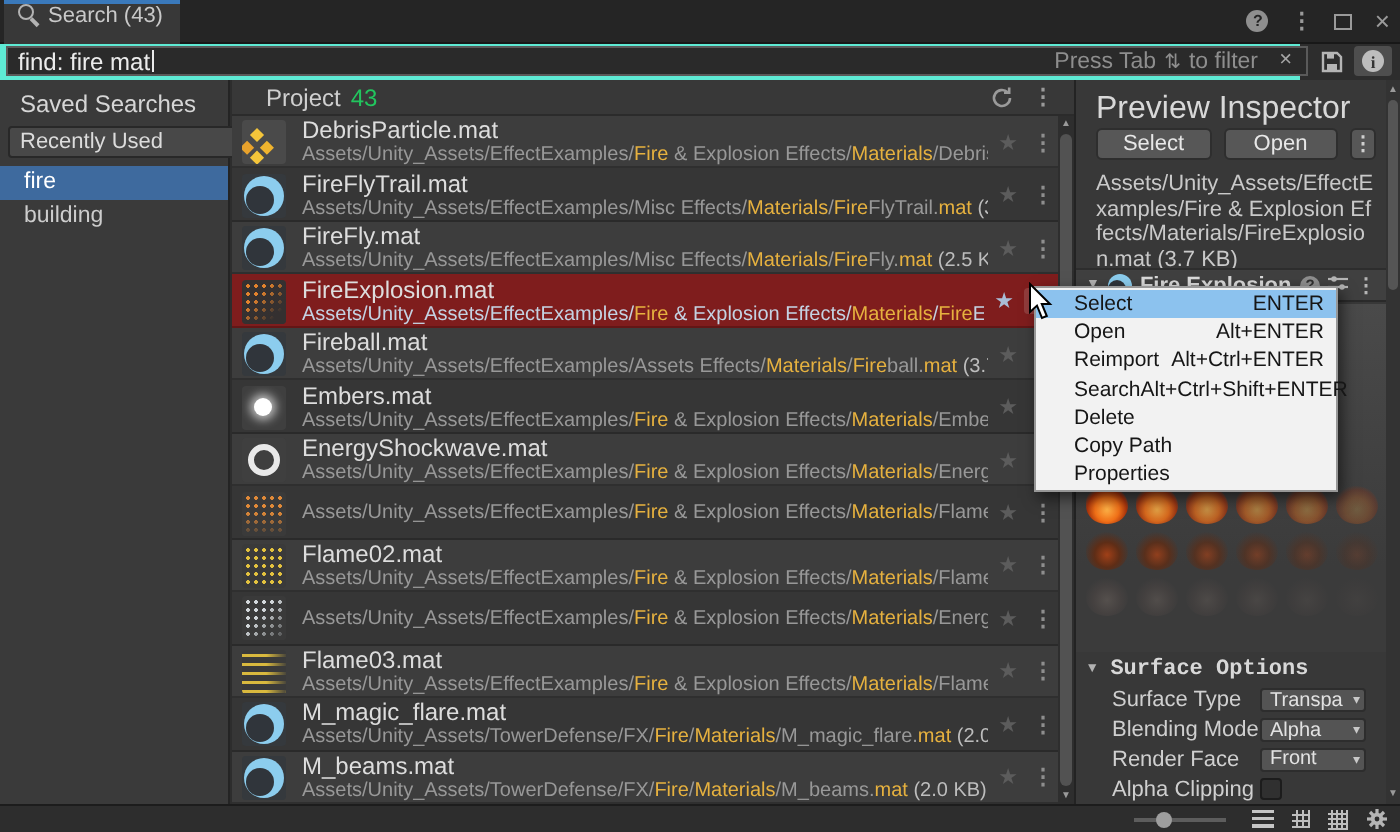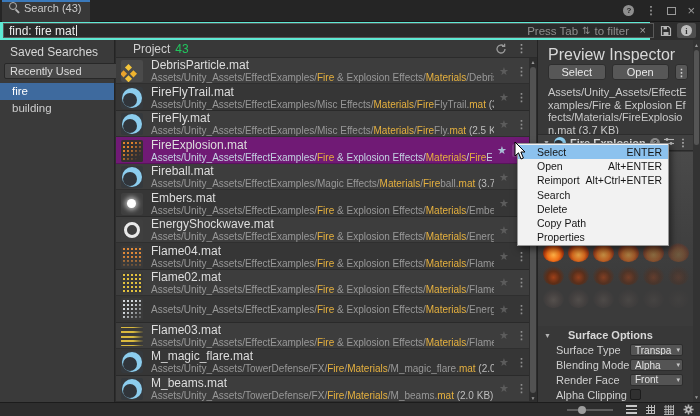--- a/index.html
+++ b/index.html
@@ -46,21 +46,21 @@
   
   .results{position:absolute;left:116px;top:0;bottom:0;width:421px;background:#373737;text-decoration:underline;}
   .res-header{position:absolute;left:0;right:0;top:0;height:18px;background:#383838;border-bottom:1px solid #2b2b2b;display:flex;align-items:center;}
   .res-title{margin-left:17px;font-size:12px;color:#cfcfcf;}
   .res-count{margin-left:5px;font-size:12px;color:#22c55e;flex:1;}
   .res-refresh{margin-right:9px;display:flex;}
   .res-kebab{margin-right:10px;color:#9a9a9a;font-size:11px;font-weight:bold;}
   .rows{position:absolute;left:0;top:18px;right:8px;bottom:0;display:flex;flex-direction:column;}
   .row{flex:1;display:flex;align-items:center;padding-left:5px;position:relative;background:#3d3d3d;box-shadow:inset 0 -1px rgba(0,0,0,.22);}
   .row:nth-child(even){background:#363636;}
-  .row.sel{background:#701a75;align-items:center;}
+  .row.sel{background:#7f1d1d;align-items:center;}
   .row-text{flex:1;min-width:0;overflow:hidden;}
   .row-name{font-size:12px;line-height:13px;color:#dddddd;white-space:nowrap;}
   .row-path{font-size:10px;line-height:11px;color:#989898;white-space:nowrap;}
   .row.sel .row-path{color:#c4d2e2;}
   .row-path .h{color:#e6b13f;}
   .row-path .s{color:#bdbdbd;}
   .row-star{width:20px;text-align:center;color:#5c5c5c;font-size:11px;flex:0 0 auto;}
   .row.sel .row-star{color:#a9bdd6;}
   .row-kebab{width:15px;text-align:center;color:#8e8e8e;font-size:11px;font-weight:bold;flex:0 0 auto;}
   .row.sel .row-kebab{background:rgba(255,255,255,.14);border-radius:2px;margin-right:2px;}
@@ -106,21 +106,21 @@
   .mh-presets{font-size:9px;color:#b5b5b5;flex:0 0 auto;}
   .mh-kebab{color:#b5b5b5;font-size:10px;font-weight:bold;flex:0 0 auto;}
   .preview{position:absolute;left:0;right:7px;top:112px;height:174px;background:linear-gradient(180deg,#4a4a4a,#3b3b3b 75%);overflow:hidden;}
   .flames{position:absolute;left:3px;top:90px;display:grid;grid-template-columns:repeat(6,25px);grid-auto-rows:23px;}
   .flame{width:21px;height:19px;margin:1px 2px;border-radius:45% 55% 50% 50%;}
   .flame.r0{background:radial-gradient(circle at 50% 62%,#ffb347 0%,#f07018 38%,#a8330c 62%,rgba(90,35,14,0) 78%);}
   .flame.r1{background:radial-gradient(circle at 50% 60%,#a04018 0%,#5e2d16 40%,rgba(60,45,40,0) 75%);}
   .flame.r2{background:radial-gradient(circle at 50% 58%,#55504d 0%,#454140 45%,rgba(62,62,62,0) 75%);}
   
   .surface{position:absolute;left:0;right:7px;top:286px;bottom:0;background:#383838;}
-  .surf-head{display:flex;align-items:center;gap:17px;padding:3px 0 2px 6px;}
+  .surf-head{display:flex;align-items:center;gap:7px;padding:3px 0 2px 6px;font-family:Liberation Mono, monospace;}
   .surf-title{font-size:11px;font-weight:bold;color:#d8d8d8;}
   .surf-row{display:flex;align-items:center;height:14.8px;padding-left:18px;padding-right:10px;}
   .surf-label{flex:1;font-size:11px;color:#cfcfcf;white-space:nowrap;}
   .dd{width:53px;height:12px;background:#545454;border:1px solid #2d2d2d;border-radius:2px;display:flex;align-items:center;padding:0 2px 0 4px;overflow:hidden;flex:0 0 auto;}
   .dd-val{flex:1;font-size:10px;color:#e2e2e2;white-space:nowrap;overflow:hidden;}
   .dd-ch{font-size:7px;color:#c8c8c8;}
   .chk{width:11px;height:11px;background:#303030;border:1px solid #1c1c1c;border-radius:2px;margin-right:42px;flex:0 0 auto;}
   
   .scroll-insp{position:absolute;right:0;top:0;bottom:0;width:7px;background:#333333;}
   .scroll-insp .arr{position:absolute;left:0;width:7px;text-align:center;font-size:5px;color:#9a9a9a;line-height:8px;}
@@ -242,21 +242,21 @@
               <div class="row-name">FireExplosion.mat</div>
               <div class="row-path"><span>Assets/Unity_Assets/EffectExamples/</span><span class="h">Fire</span><span> &amp; Explosion Effects/</span><span class="h">Materials</span><span>/</span><span class="h">Fire</span><span>Explosion.</span></div>
             </div>
             <span class="row-star">★</span>
             <span class="row-kebab">⋮</span>
           </div>
           <div class="row">
             <span class="icn sphere"></span>
             <div class="row-text">
               <div class="row-name">Fireball.mat</div>
-              <div class="row-path"><span>Assets/Unity_Assets/EffectExamples/Magic Effects/</span><span class="h">Materials</span><span>/</span><span class="h">Fire</span><span>ball.</span><span class="h">mat</span><span class="s"> (3.7 KB)</span></div>
+              <div class="row-path"><span>Assets/Unity_Assets/EffectExamples/Assets Effects/</span><span class="h">Materials</span><span>/</span><span class="h">Fire</span><span>ball.</span><span class="h">mat</span><span class="s"> (3.7 KB)</span></div>
             </div>
             <span class="row-star">★</span>
             <span class="row-kebab">⋮</span>
           </div>
           <div class="row">
             <span class="icn dot"></span>
             <div class="row-text">
               <div class="row-name">Embers.mat</div>
               <div class="row-path"><span>Assets/Unity_Assets/EffectExamples/</span><span class="h">Fire</span><span> &amp; Explosion Effects/</span><span class="h">Materials</span><span>/Embers.</span></div>
             </div>
@@ -268,21 +268,20 @@
             <div class="row-text">
               <div class="row-name">EnergyShockwave.mat</div>
               <div class="row-path"><span>Assets/Unity_Assets/EffectExamples/</span><span class="h">Fire</span><span> &amp; Explosion Effects/</span><span class="h">Materials</span><span>/EnergyShockwave.</span></div>
             </div>
             <span class="row-star">★</span>
             <span class="row-kebab">⋮</span>
           </div>
           <div class="row">
             <span class="icn dotsO"></span>
             <div class="row-text">
-              <div class="row-name">Flame04.mat</div>
               <div class="row-path"><span>Assets/Unity_Assets/EffectExamples/</span><span class="h">Fire</span><span> &amp; Explosion Effects/</span><span class="h">Materials</span><span>/Flame04.</span></div>
             </div>
             <span class="row-star">★</span>
             <span class="row-kebab">⋮</span>
           </div>
           <div class="row">
             <span class="icn dotsY"></span>
             <div class="row-text">
               <div class="row-name">Flame02.mat</div>
               <div class="row-path"><span>Assets/Unity_Assets/EffectExamples/</span><span class="h">Fire</span><span> &amp; Explosion Effects/</span><span class="h">Materials</span><span>/Flame02.</span></div>
@@ -461,20 +460,21 @@
       <div class="ctx-item">
         <span class="lbl">Open</span>
         <span class="sc">Alt+ENTER</span>
       </div>
       <div class="ctx-item">
         <span class="lbl">Reimport</span>
         <span class="sc">Alt+Ctrl+ENTER</span>
       </div>
       <div class="ctx-item">
         <span class="lbl">Search</span>
+        <span class="sc">Alt+Ctrl+Shift+ENTER</span>
       </div>
       <div class="ctx-item">
         <span class="lbl">Delete</span>
         <span class="sc"></span>
       </div>
       <div class="ctx-item">
         <span class="lbl">Copy Path</span>
         <span class="sc"></span>
       </div>
       <div class="ctx-item">

